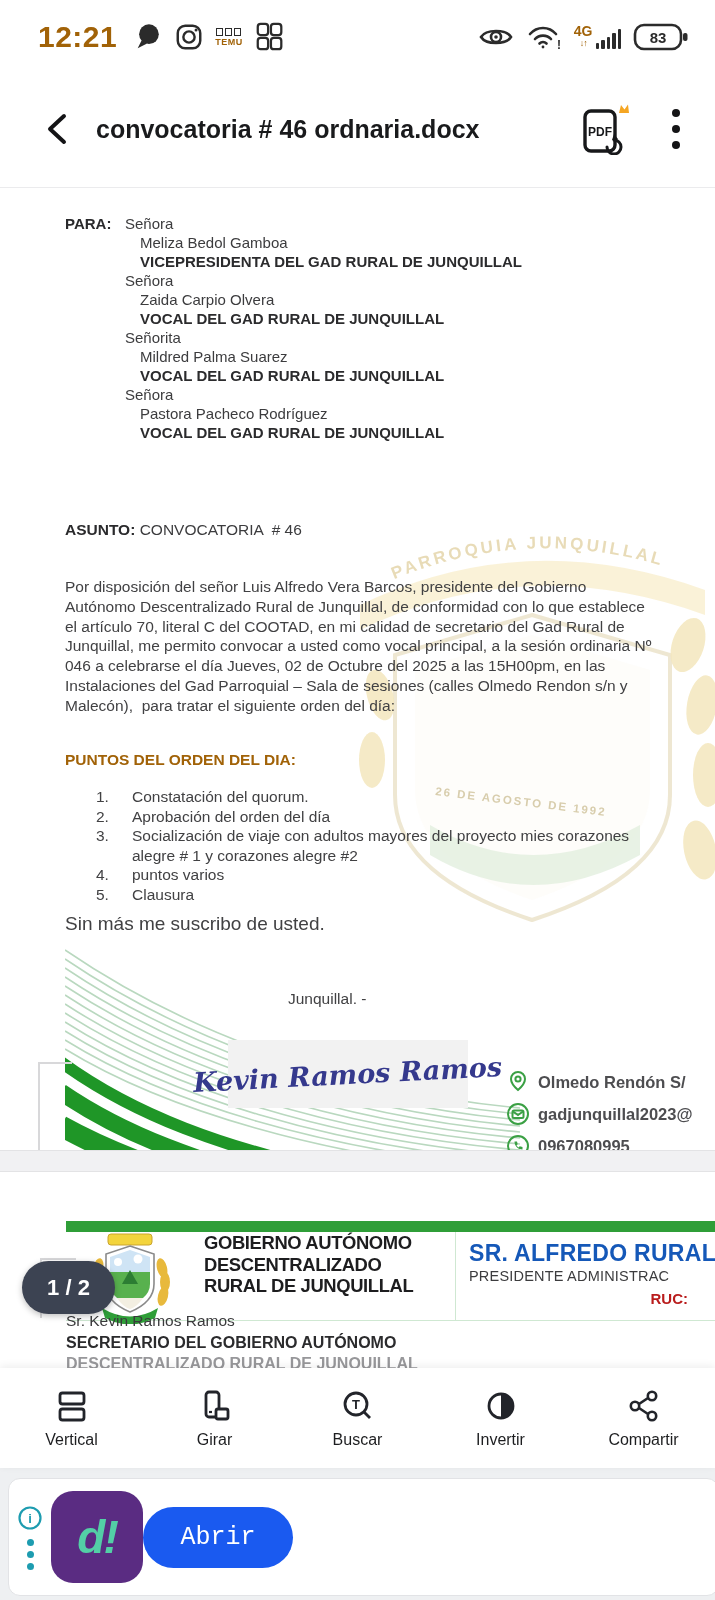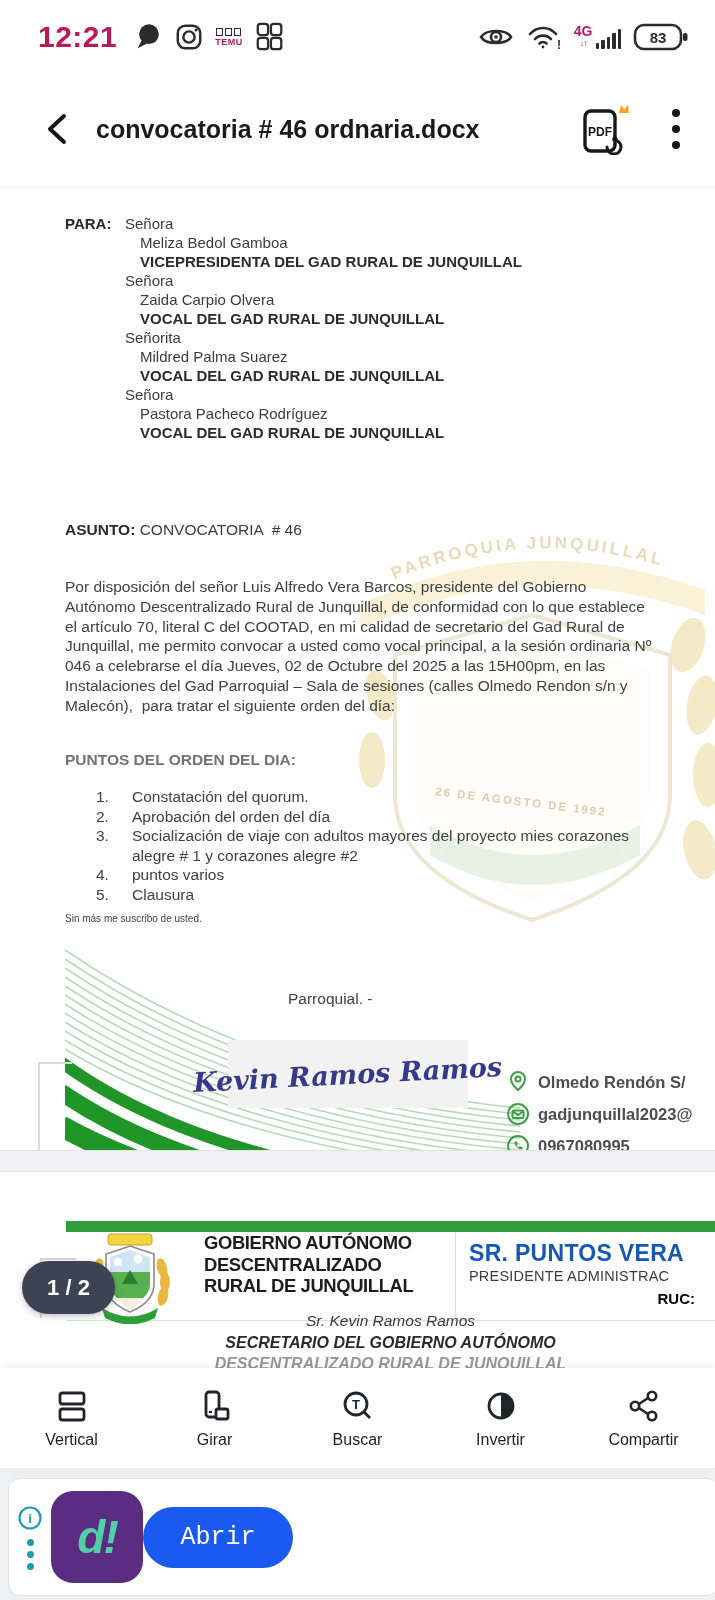--- a/index.html
+++ b/index.html
@@ -1,20 +1,20 @@
 <!DOCTYPE html>
 <html><head>
 <meta charset="utf-8">
 <style>
   html,body{margin:0;padding:0;background:#fff;}
   #screen{position:relative;width:715px;height:1600px;background:#fff;overflow:hidden;
           font-family:"Liberation Sans",sans-serif;color:#3c3c3e;}
   
   .statusbar{position:absolute;top:10px;left:0;right:0;height:54px;display:flex;align-items:center;
-             padding:0 26px 0 38px;box-sizing:border-box;color:#be185d;}
+             padding:0 26px 0 38px;box-sizing:border-box;color:#a16207;}
   .sb-time{font-size:30px;font-weight:600;letter-spacing:.5px;margin-right:16px;}
   .sb-left{display:flex;align-items:center;gap:11px;}
   .sb-right{margin-left:auto;display:flex;align-items:center;gap:12px;}
   .temu{display:flex;flex-direction:column;align-items:center;line-height:9px;}
   .temu .t-marks{display:flex;gap:2px;margin-bottom:2px;}
   .temu .t-marks i{width:5px;height:6px;border:1.3px solid #2b2b2b;display:block;}
   .temu .t-label{font-size:9px;font-weight:700;letter-spacing:.5px;}
   .sb-4g{display:flex;align-items:flex-end;gap:3px;}
   .sb-4g .fourg{display:flex;flex-direction:column;align-items:center;line-height:12px;}
   .sb-4g .fourg b{font-size:14px;}
@@ -30,25 +30,25 @@
   .hairline{position:absolute;top:187px;left:0;right:0;height:1px;background:#ebebed;}
   .para-block{position:absolute;left:65px;top:214px;display:flex;}
   .para-label{width:60px;font-weight:700;color:#2a2a2c;font-size:15px;line-height:19px;}
   .recip-lines div{font-size:15px;line-height:19px;}
   .recip-lines .r-name,.recip-lines .r-role{margin-left:15px;}
   .recip-lines .r-role{font-weight:700;color:#2b2b2d;}
   .asunto{position:absolute;left:65px;top:521px;font-size:15.5px;white-space:pre-wrap;}
   .asunto b{font-weight:700;color:#2a2a2c;}
   .body-par{position:absolute;left:65px;top:577px;width:592px;font-size:15.5px;line-height:19.8px;
             white-space:pre-wrap;color:#414143;}
-  .agenda-title{position:absolute;left:65px;top:751px;font-size:15.5px;font-weight:700;color:#737373;}
+  .agenda-title{position:absolute;left:65px;top:751px;font-size:15.5px;font-weight:700;color:#a16207;}
   .agenda{position:absolute;left:96px;top:787px;width:560px;}
   .agenda .a-item{display:flex;font-size:15.5px;line-height:19.6px;color:#414143;}
   .agenda .a-num{width:36px;flex:0 0 36px;}
-  .closing{position:absolute;left:65px;top:913px;font-size:10px;color:#414143;}
+  .closing{position:absolute;left:65px;top:913px;font-size:19px;color:#414143;}
   .signoff{position:absolute;left:288px;top:990px;font-size:15.5px;color:#414143;}
   .sig-box{position:absolute;left:228px;top:1040px;width:240px;height:68px;background:#f2f2f2;
            display:flex;align-items:center;justify-content:center;}
   .sig-text{font-family:"DejaVu Serif",serif;font-style:italic;font-weight:700;font-size:27px;
             color:#35398d;transform:rotate(-3deg);white-space:nowrap;}
   .contact{position:absolute;left:506px;top:1066px;width:230px;}
   .contact .c-row{display:flex;align-items:center;gap:8px;height:32px;font-size:16.5px;
                   font-weight:600;color:#4d4d50;white-space:nowrap;}
   .corner-mark-h{position:absolute;background:#d8d8da;height:1.5px;}
   .corner-mark-v{position:absolute;background:#d8d8da;width:1.5px;}
@@ -58,22 +58,22 @@
   
   .green-bar{position:absolute;left:66px;top:1221px;width:649px;height:11px;}
   .banner{position:absolute;left:66px;top:1232px;width:649px;height:88px;display:flex;
           border-bottom:1px solid #cfe8d2;}
   .banner-left{width:389px;display:flex;align-items:flex-start;border-right:1px solid #cfe8d2;}
   .org-text{margin-left:24px;font-weight:700;color:#1d1d1f;font-size:19px;line-height:21.5px;
             letter-spacing:-.4px;transform:scaleX(.97);transform-origin:left;}
   .banner-right{flex:1;padding:8px 0 0 13px;box-sizing:border-box;overflow:hidden;}
   .pres-name{font-size:23px;font-weight:800;letter-spacing:.3px;white-space:nowrap;}
   .pres-title{font-size:14.5px;color:#3c3c3e;letter-spacing:.2px;white-space:nowrap;margin-top:1px;}
-  .ruc-line{font-size:15px;font-weight:600;color:#000000;text-align:right;padding-right:20px;margin-top:6px;}
-  .secretary{position:absolute;left:66px;top:1310px;width:649px;text-align:center;font-style:italic;}
+  .ruc-line{font-size:15px;font-weight:600;color:#b91c1c;text-align:right;padding-right:27px;margin-top:6px;}
+  .secretary{position:absolute;left:66px;top:1310px;width:649px;text-align:left;}
   .sec-name{font-size:15.5px;color:#3a3a3c;line-height:22px;}
   .sec-role1{font-size:16px;font-weight:700;color:#2b2b2d;line-height:22px;}
   .sec-role2{font-size:16px;font-weight:700;color:#97979a;line-height:20px;}
   .page-pill{position:absolute;left:22px;top:1261px;width:93px;height:53px;border-radius:27px;
              background:#3c4352;color:#fff;font-size:22px;font-weight:700;display:flex;
              align-items:center;justify-content:center;box-shadow:0 2px 6px rgba(0,0,0,.25);}
   
   .viewer-bar{position:absolute;left:0;top:1368px;width:715px;height:100px;background:#fff;
               box-shadow:0 -2px 8px rgba(0,0,0,.07);display:flex;justify-content:space-around;
               align-items:center;z-index:5;}
@@ -291,21 +291,21 @@
     <g fill="none" stroke="#1f9627">
       <path d="M-4,116 C70,170 160,202 270,226" stroke-width="12"></path>
       <path d="M-4,146 C60,190 135,216 225,240" stroke-width="17"></path>
       <path d="M-4,180 C50,210 110,230 180,250" stroke-width="21"></path>
     </g>
   </svg>
 
   <div class="corner-mark-h" style="left:38px;top:1062px;width:34px;"></div>
   <div class="corner-mark-v" style="left:38px;top:1062px;height:88px;"></div>
 
-  <div class="signoff">Parroquial. -</div>
+  <div class="signoff">Junquillal. -</div>
 
   <div class="sig-box">
     <span class="sig-text">Kevin Ramos Ramos</span>
   </div>
 
   <div class="contact">
     <div class="c-row">
       <span>
         <svg width="24" height="24" viewBox="0 0 24 24" fill="none" stroke="#3aa044" stroke-width="2">
             <path d="M12,2 a7,7 0 0 1 7,7 c0,5 -7,11 -7,11 s-7,-6 -7,-11 a7,7 0 0 1 7,-7 Z"></path>
@@ -363,21 +363,21 @@
         <path d="M37,66 L63,66 Q57,75 50,77 Q43,75 37,66 Z" fill="#f3efe2"></path>
         <path d="M22,76 Q50,93 78,76 L75,86 Q50,99 25,86 Z" fill="#2f9e38"></path>
       </svg>
       <div class="org-text">
         <div>GOBIERNO AUTÓNOMO</div>
         <div>DESCENTRALIZADO</div>
         <div>RURAL DE JUNQUILLAL</div>
       </div>
     </div>
     <div class="banner-right">
-      <div class="pres-name" style="color:#1558b8;">SR. PUNTOS VERA</div>
+      <div class="pres-name" style="color:#1558b8;">SR. ALFREDO RURAL</div>
       <div class="pres-title">PRESIDENTE ADMINISTRAC</div>
       <div class="ruc-line">RUC:</div>
     </div>
   </div>
 
   <div class="secretary">
     <div class="sec-name">Sr. Kevin Ramos Ramos</div>
     <div class="sec-role1">SECRETARIO DEL GOBIERNO AUTÓNOMO</div>
     <div class="sec-role2">DESCENTRALIZADO RURAL DE JUNQUILLAL</div>
   </div>

